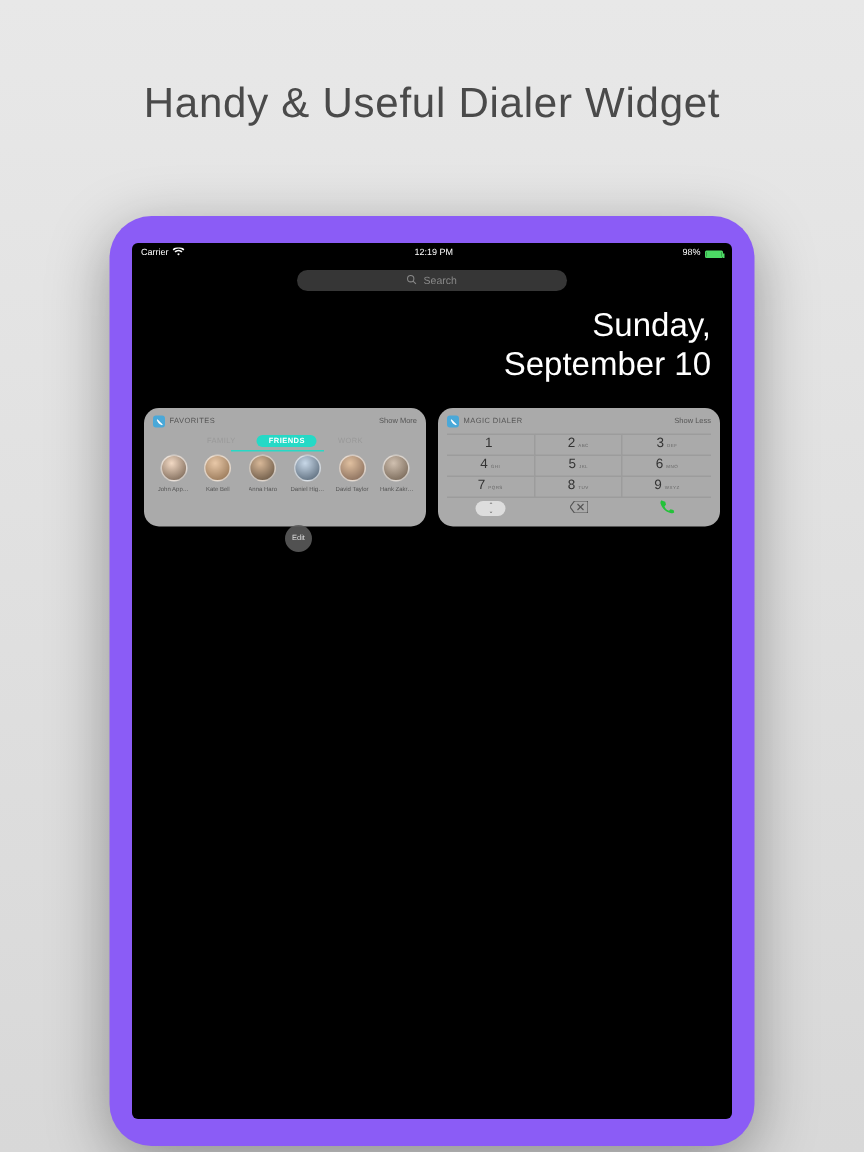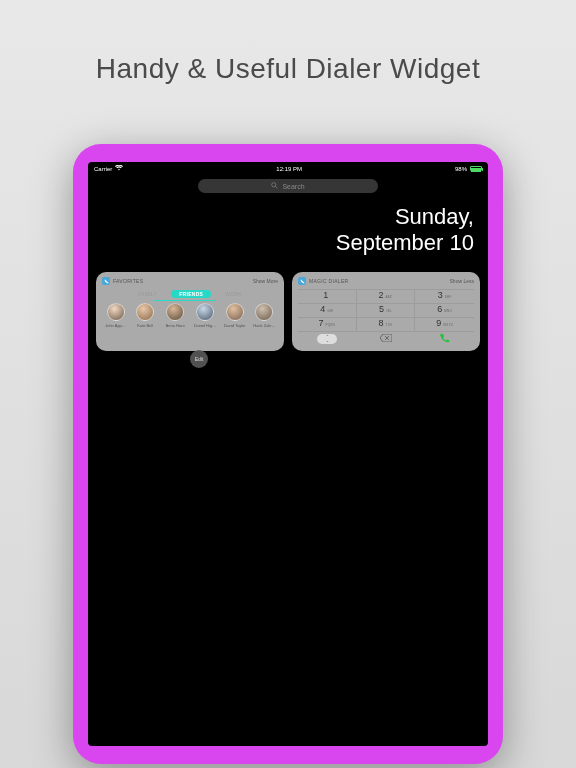--- a/index.html
+++ b/index.html
@@ -19,21 +19,21 @@
       padding-top: 53px;
       letter-spacing: 0.5px;
     }
     .device {
       position: absolute;
       left: 50%;
       transform: translateX(-50%);
       top: 144px;
       width: 430px;
       height: 620px;
-      background: #d946ef;
+      background: #8b5cf6;
       border-radius: 28px;
       box-shadow: 0 10px 40px rgba(0,0,0,0.35);
       padding: 18px 15px;
     }
     .screen {
       width: 100%;
       height: 100%;
       background: #000;
       border-radius: 4px;
       position: relative;

